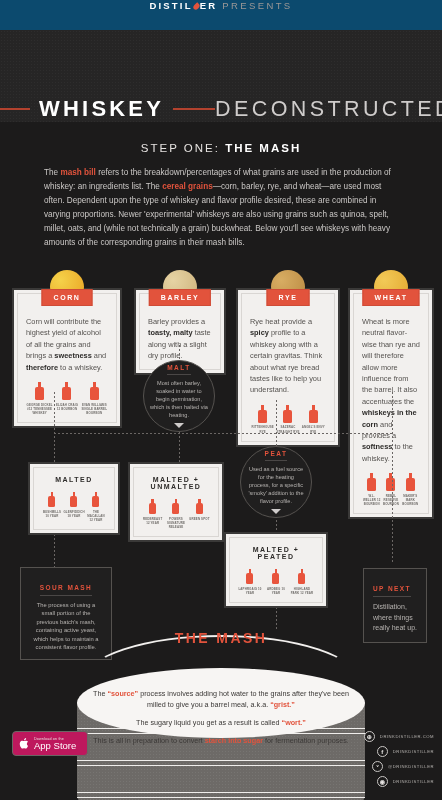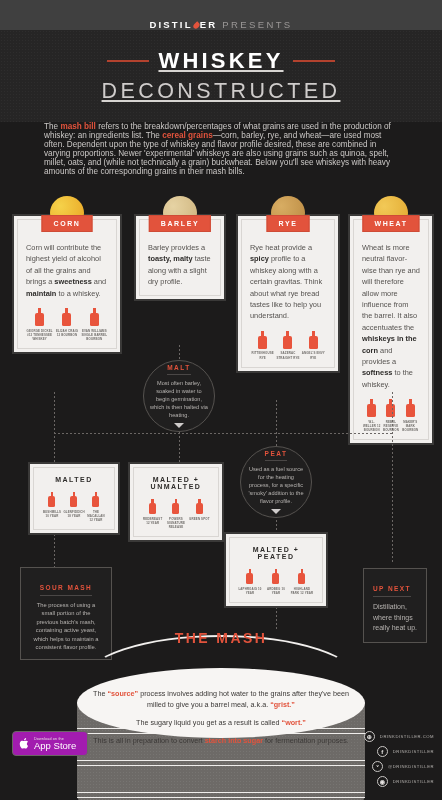--- a/index.html
+++ b/index.html
@@ -8,46 +8,46 @@
     background:#1c1b1b;
     font-family:"Liberation Sans", sans-serif;
     color:#d8d5d2;
     overflow:hidden;
     position:relative;
   }
   .page { position:relative; width:442px; height:800px; }
 
   
   .brandbar {
-    height:30px; display:flex; align-items:flex-end; justify-content:center;
-    background:#404040;
+    height:30px; display:flex; align-items:flex-start; justify-content:center;
+    background:#0c4a6e;
   }
   .brand { font-size:9.5px; letter-spacing:2.2px; font-weight:bold; color:#fff; }
   .brand .pres { color:#9a9796; font-weight:normal; letter-spacing:2.4px; }
   .drop {
     display:inline-block; width:5px; height:7px; background:#e2533c;
     border-radius:0 60% 55% 55%; transform:rotate(45deg);
     position:relative; top:1px; margin:0 1px;
   }
   .hero {
     height:92px; background:#262525;
     background-image:radial-gradient(rgba(255,255,255,.035) .5px, transparent .5px);
     background-size:3px 3px;
-    display:flex; flex-direction:column; align-items:center; justify-content:center;text-decoration:underline;
+    display:flex; align-items:flex-end; justify-content:center;
   }
   .hero-row { display:flex; align-items:center; gap:9px; }
   .hero-rule { width:42px; height:2px; background:#b3422e; }
   .hero-top { font-size:22px; font-weight:bold; letter-spacing:3.2px; color:#fff; }
   .hero-bot { font-size:21.5px; letter-spacing:3.4px; color:#cfcccb; margin-top:5px; font-weight:300;}
 
   
   .step { text-align:center; font-size:11.5px; letter-spacing:2px; color:#e6e3e1; margin:20px 0 12px; }
   .step b { font-weight:bold; color:#fff; }
   .intro {
-    width:354px; margin:0 auto; font-size:8.2px; line-height:9px;
+    width:354px; margin:0 auto; font-size:8.2px; line-height:14px;
     color:#cbc8c6; text-align:left;
   }
   .hl { color:#e2533c; font-weight:bold; }
 
   
   .grain-row { position:relative; margin-top:22px; height:140px; }
   .gcard { position:absolute; top:16px; }
   .gcard .frame {
     border:2px solid #3a3938; background:#f2f0ee; padding:3px;
   }
@@ -130,21 +130,21 @@
     background-image:radial-gradient(rgba(255,255,255,.07) .6px, transparent .6px);
     background-size:3px 3px; border-radius:0 0 42% 42%/0 0 22% 22%; position:relative; z-index:2; }
   .hoop { position:absolute; left:0; width:288px; height:6px;
     border-top:1.5px solid #f0eeec; border-bottom:1.5px solid #f0eeec; }
   .mash-text { position:absolute; top:58px; left:50%; transform:translateX(-50%);
     width:262px; text-align:center; z-index:6; color:#3b3836; font-size:7.2px; line-height:11px; }
   .mash-text p { margin-bottom:7px; }
   .mash-text .hl { color:#e2533c; }
 
   
-  .badge { position:absolute; width:76px; height:25px; background:#a21caf;
+  .badge { position:absolute; width:76px; height:25px; background:#be185d;
     border:1px solid #6a6664; border-radius:4px; display:flex; align-items:center;
     gap:4px; padding:0 6px; }
   .badge .t1 { font-size:3.6px; color:#e7e4e2; letter-spacing:.2px; }
   .badge .t2 { font-size:9.5px; color:#fff; font-weight:500; line-height:10px; }
   .apple { width:11px; height:13px; fill:#fff; }
   .gplay { width:11px; height:12px; }
 
   .social { position:absolute; right:8px; display:flex; align-items:center; gap:5px; }
   .sico { width:11px; height:11px; border-radius:50%; border:1px solid #c9c6c4;
     display:flex; align-items:center; justify-content:center; color:#e7e4e2; font-size:6px; font-weight:bold; }
@@ -164,28 +164,31 @@
 
   <div class="hero">
     <div class="hero-row">
       <div class="hero-rule"></div>
       <div class="hero-top">WHISKEY</div>
       <div class="hero-rule"></div>
     </div>
     <div class="hero-bot">DECONSTRUCTED</div>
   </div>
 
+  <div class="step">
+    <span>STEP ONE: </span><b>THE MASH</b>
+  </div>
   <div class="intro" id="introP"><span>The </span><span class="hl">mash bill</span><span> refers to the breakdown/percentages of what grains are used in the production of whiskey: an ingredients list. The </span><span class="hl">cereal grains</span><span>—corn, barley, rye, and wheat—are used most often. Dependent upon the type of whiskey and flavor profile desired, these are combined in varying proportions. Newer 'experimental' whiskeys are also using grains such as quinoa, spelt, millet, oats, and (while not technically a grain) buckwheat. Below you'll see whiskeys with heavy amounts of the corresponding grains in their mash bills.</span></div>
 
   <div class="grain-row" id="grainRow">
       <div class="gcard" style="left: 12px; width: 110px;">
         <div class="gseed" style="background: radial-gradient(circle at 30% 30%, rgb(245, 210, 74), rgb(232, 160, 32));"></div>
         <div class="frame">
           <div class="inner">
-            <div class="gbody"><span>Corn will contribute the highest yield of alcohol of all the grains and brings a </span><b>sweetness</b><span> and </span><b>maintain</b><span> to a whiskey.</span></div>
+            <div class="gbody"><span>Corn will contribute the highest yield of alcohol of all the grains and brings a </span><b>sweetness</b><span> and </span><b>therefore</b><span> to a whiskey.</span></div>
             <div class="bottles">
               <div class="bot">
                 <div class="glass">
                   <div class="neck"></div>
                   <div class="body"></div>
                 </div>
                 <div class="lbl">GEORGE DICKEL #12 TENNESSEE WHISKEY</div>
               </div>
               <div class="bot">
                 <div class="glass">

